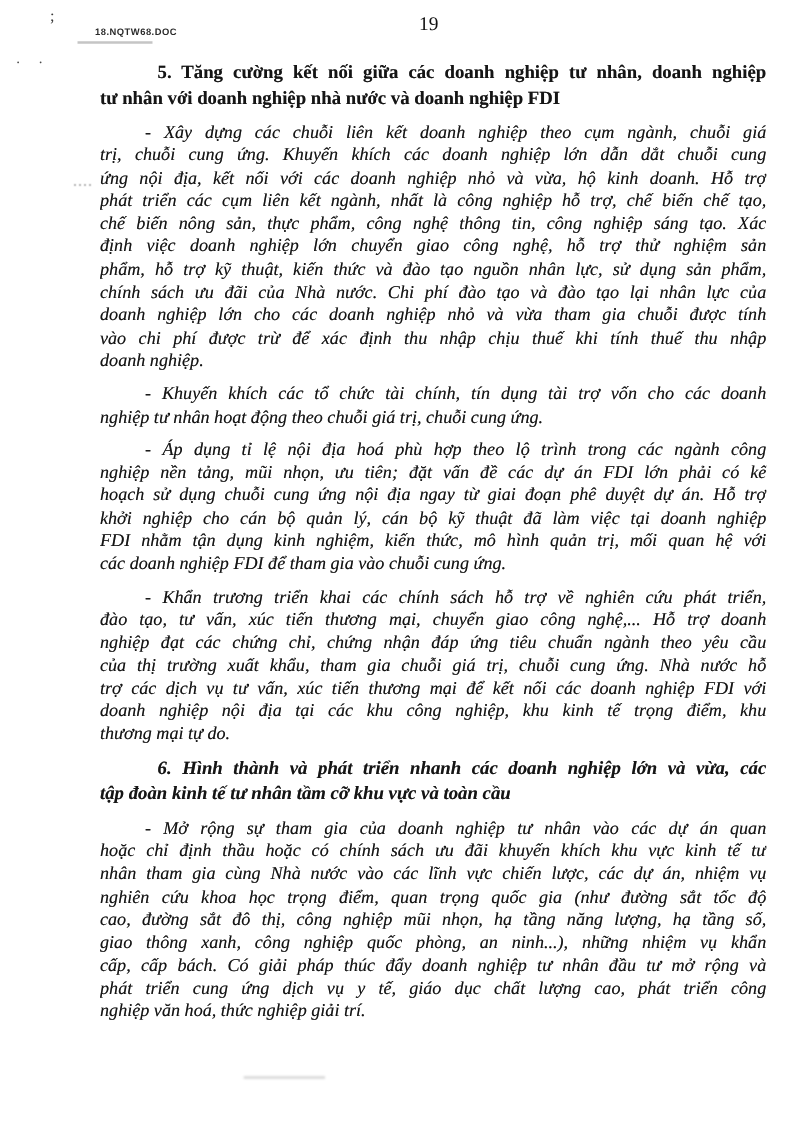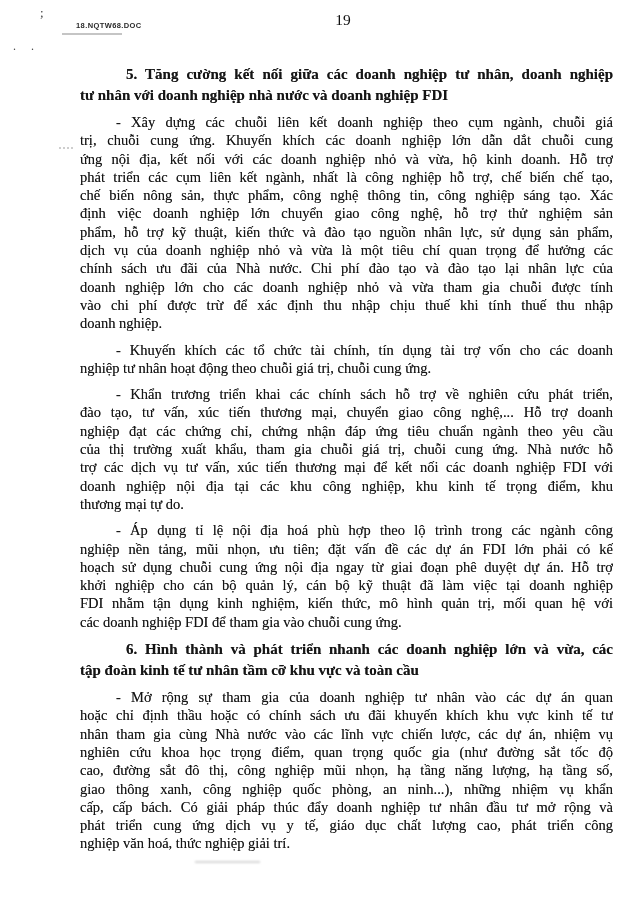--- a/index.html
+++ b/index.html
@@ -70,25 +70,25 @@
     top: 861px;
     width: 65px;
     height: 2px;
     background: #d6d6d6;
     filter: blur(0.8px);
   }
   
   #document-body {
     position: absolute;
     left: 80px;
-    top: 64px;
+    top: 48px;
     width: 533px;
   }
   .block { margin: 0; }
-  .block + .block { margin-top: 8px; }
+  .block + .block { margin-top: 8px; font-style: italic; }
   .line {
     text-align: justify;
     text-align-last: justify;
     height: 18.3px;
     line-height: 18.3px;
     overflow: hidden;
     white-space: normal;
     font-size: 14.5px;
     text-shadow: 0 0 0.5px rgba(10,10,10,0.55);
   }
@@ -123,46 +123,45 @@
         <div class="line last">tư nhân với doanh nghiệp nhà nước và doanh nghiệp FDI</div>
       </div>
       <div class="block paragraph">
         <div class="line first">- Xây dựng các chuỗi liên kết doanh nghiệp theo cụm ngành, chuỗi giá</div>
         <div class="line">trị, chuỗi cung ứng. Khuyến khích các doanh nghiệp lớn dẫn dắt chuỗi cung</div>
         <div class="line">ứng nội địa, kết nối với các doanh nghiệp nhỏ và vừa, hộ kinh doanh. Hỗ trợ</div>
         <div class="line">phát triển các cụm liên kết ngành, nhất là công nghiệp hỗ trợ, chế biến chế tạo,</div>
         <div class="line">chế biến nông sản, thực phẩm, công nghệ thông tin, công nghiệp sáng tạo. Xác</div>
         <div class="line">định việc doanh nghiệp lớn chuyển giao công nghệ, hỗ trợ thử nghiệm sản</div>
         <div class="line">phẩm, hỗ trợ kỹ thuật, kiến thức và đào tạo nguồn nhân lực, sử dụng sản phẩm,</div>
-        <div class="line">dịch vụ của doanh nghiệp nhỏ và vừa là một tiêu chí quan trọng để hưởng các</div>
         <div class="line">chính sách ưu đãi của Nhà nước. Chi phí đào tạo và đào tạo lại nhân lực của</div>
         <div class="line">doanh nghiệp lớn cho các doanh nghiệp nhỏ và vừa tham gia chuỗi được tính</div>
         <div class="line">vào chi phí được trừ để xác định thu nhập chịu thuế khi tính thuế thu nhập</div>
         <div class="line last">doanh nghiệp.</div>
       </div>
       <div class="block paragraph">
         <div class="line first">- Khuyến khích các tổ chức tài chính, tín dụng tài trợ vốn cho các doanh</div>
         <div class="line last">nghiệp tư nhân hoạt động theo chuỗi giá trị, chuỗi cung ứng.</div>
       </div>
       <div class="block paragraph">
+        <div class="line first">- Áp dụng tỉ lệ nội địa hoá phù hợp theo lộ trình trong các ngành công</div>
+        <div class="line">nghiệp nền tảng, mũi nhọn, ưu tiên; đặt vấn đề các dự án FDI lớn phải có kế</div>
+        <div class="line">hoạch sử dụng chuỗi cung ứng nội địa ngay từ giai đoạn phê duyệt dự án. Hỗ trợ</div>
+        <div class="line">khởi nghiệp cho cán bộ quản lý, cán bộ kỹ thuật đã làm việc tại doanh nghiệp</div>
+        <div class="line">FDI nhằm tận dụng kinh nghiệm, kiến thức, mô hình quản trị, mối quan hệ với</div>
+        <div class="line last">các doanh nghiệp FDI để tham gia vào chuỗi cung ứng.</div>
+      </div>
+      <div class="block paragraph">
         <div class="line first">- Khẩn trương triển khai các chính sách hỗ trợ về nghiên cứu phát triển,</div>
         <div class="line">đào tạo, tư vấn, xúc tiến thương mại, chuyển giao công nghệ,... Hỗ trợ doanh</div>
         <div class="line">nghiệp đạt các chứng chỉ, chứng nhận đáp ứng tiêu chuẩn ngành theo yêu cầu</div>
         <div class="line">của thị trường xuất khẩu, tham gia chuỗi giá trị, chuỗi cung ứng. Nhà nước hỗ</div>
         <div class="line">trợ các dịch vụ tư vấn, xúc tiến thương mại để kết nối các doanh nghiệp FDI với</div>
         <div class="line">doanh nghiệp nội địa tại các khu công nghiệp, khu kinh tế trọng điểm, khu</div>
         <div class="line last">thương mại tự do.</div>
-      </div>
-      <div class="block paragraph">
-        <div class="line first">- Áp dụng tỉ lệ nội địa hoá phù hợp theo lộ trình trong các ngành công</div>
-        <div class="line">nghiệp nền tảng, mũi nhọn, ưu tiên; đặt vấn đề các dự án FDI lớn phải có kế</div>
-        <div class="line">hoạch sử dụng chuỗi cung ứng nội địa ngay từ giai đoạn phê duyệt dự án. Hỗ trợ</div>
-        <div class="line">khởi nghiệp cho cán bộ quản lý, cán bộ kỹ thuật đã làm việc tại doanh nghiệp</div>
-        <div class="line">FDI nhằm tận dụng kinh nghiệm, kiến thức, mô hình quản trị, mối quan hệ với</div>
-        <div class="line last">các doanh nghiệp FDI để tham gia vào chuỗi cung ứng.</div>
       </div>
       <div class="block heading">
         <div class="line first">6. Hình thành và phát triển nhanh các doanh nghiệp lớn và vừa, các</div>
         <div class="line last">tập đoàn kinh tế tư nhân tầm cỡ khu vực và toàn cầu</div>
       </div>
       <div class="block paragraph">
         <div class="line first">- Mở rộng sự tham gia của doanh nghiệp tư nhân vào các dự án quan</div>
         <div class="line">hoặc chỉ định thầu hoặc có chính sách ưu đãi khuyến khích khu vực kinh tế tư</div>
         <div class="line">nhân tham gia cùng Nhà nước vào các lĩnh vực chiến lược, các dự án, nhiệm vụ</div>
         <div class="line">nghiên cứu khoa học trọng điểm, quan trọng quốc gia (như đường sắt tốc độ</div>

